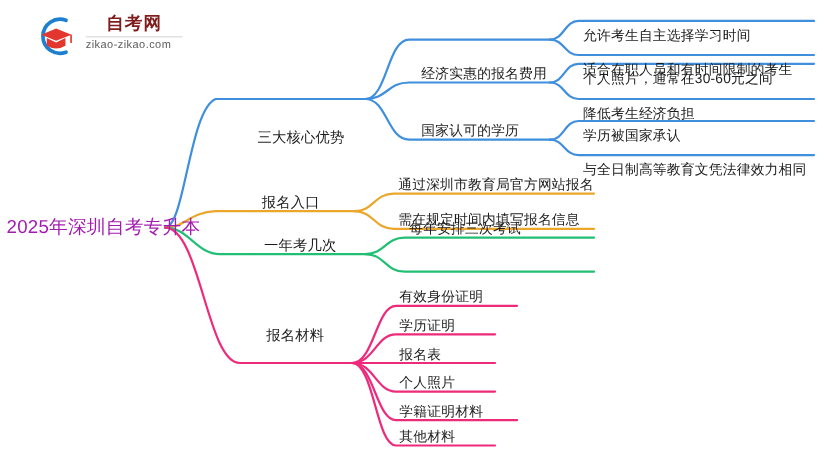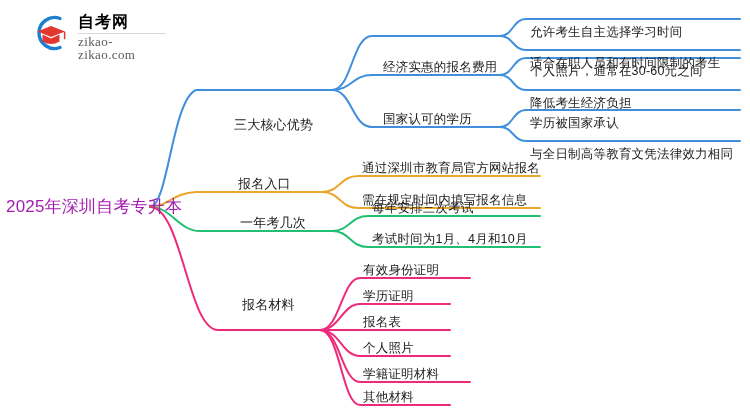--- a/index.html
+++ b/index.html
@@ -36,33 +36,34 @@
   }
   #logo-text-wrap {
     position: absolute;
     left: 48px;
     top: 2px;
     width: 88px;
   }
   #logo-title {
     font-size: 16px;
     font-weight: bold;
-    color: #000000;
+    color: #7f1d1d;
     letter-spacing: 1px;
     line-height: 20px;
     border-bottom: 1px solid #d8d8d8;
     padding-bottom: 1px;
+    text-align: center;
   }
   #logo-sub {
-    font-size: 13px;
+    font-size: 10px;
     color: #5b5b5b;
     letter-spacing: 0.4px;
     line-height: 13px;
     padding-top: 1px;
-    font-family: Liberation Serif, serif;
+    font-family: Liberation Sans, sans-serif;
   }
   
   #wires {
     position: absolute;
     left: 0;
     top: 0;
     width: 750px;
     height: 410px;
     pointer-events: none;
   }
@@ -169,21 +170,20 @@
   <div class="node lvl3" style="left:530px; top:95px;">学历被国家承认</div>
 
   <div class="node lvl3" style="left:530px; top:126px;">与全日制高等教育文凭法律效力相同</div>
 
   <div class="node lvl2" style="left:362px; top:161px;">通过深圳市教育局官方网站报名</div>
 
   <div class="node lvl2" style="left:362px; top:193px;">需在规定时间内填写报名信息</div>
 
   <div class="node lvl2" style="left:372px; top:201px;">每年安排三次考试</div>
 
-  <div class="node lvl2" style="left:372px; top:232px;">考试时间为1月、4月和10月</div>
 
   <div class="node lvl2" style="left:363px; top:263px;">有效身份证明</div>
 
   <div class="node lvl2" style="left:363px; top:289px;">学历证明</div>
 
   <div class="node lvl2" style="left:363px; top:315px;">报名表</div>
 
   <div class="node lvl2" style="left:363px; top:341px;">个人照片</div>
 
   <div class="node lvl2" style="left:363px; top:367px;">学籍证明材料</div>

